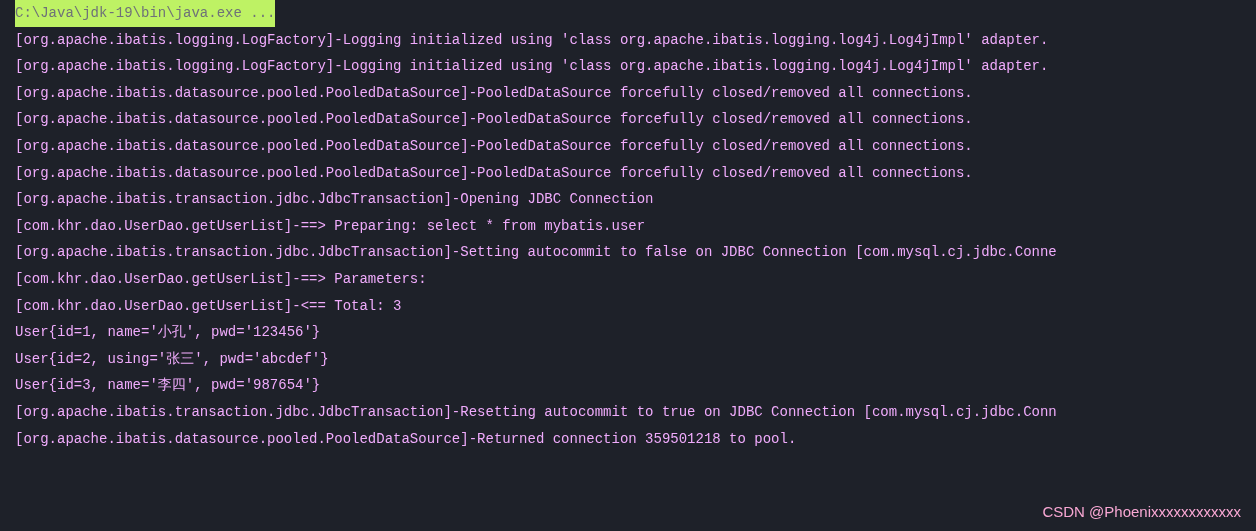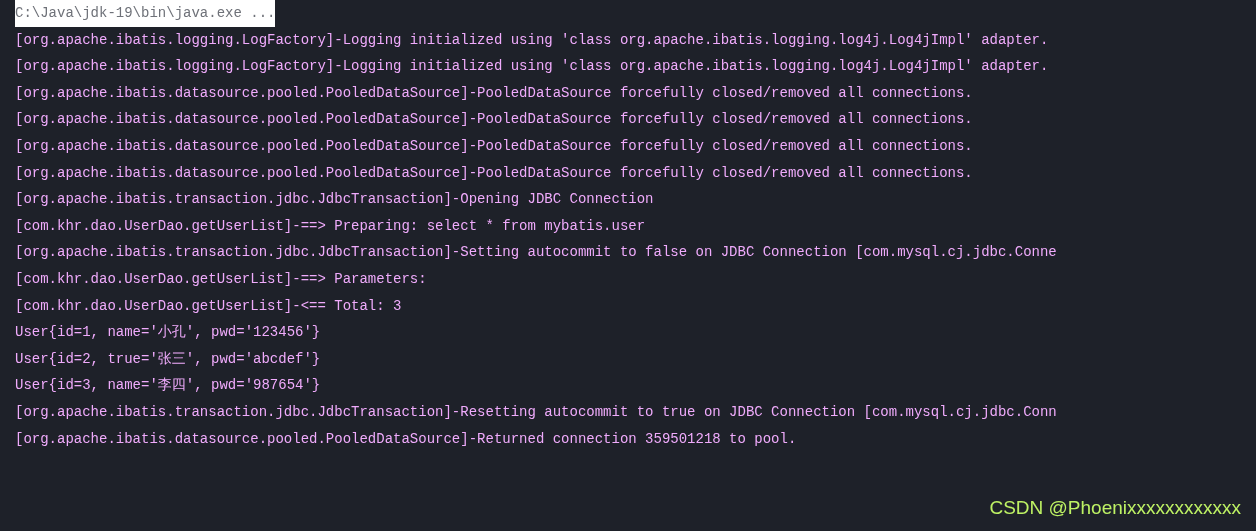--- a/index.html
+++ b/index.html
@@ -17,52 +17,52 @@
       width: 1256px;
       height: 531px;
       overflow: hidden;
       position: relative;
     }
     .console {
       padding: 0 15px;
     }
     .header-line {
       color: #6e7178;
-      background-color: #ffffff;
+      background-color: #bef264;
       display: inline-block;
     }
     .log-line {
       white-space: nowrap;
       color: #f0abfc;
     }
     .watermark {
       position: absolute;
       bottom: 5px;
       right: 15px;
-      color: #bef264;
-      font-size: 19px;
+      color: #f9a8d4;
+      font-size: 15px;
       font-family: Arial, sans-serif;
     }
   </style>
 </head>
 <body>
 
 <div class="console">
   <div class="header-line">C:\Java\jdk-19\bin\java.exe ...</div>
   <div class="log-line">[org.apache.ibatis.logging.LogFactory]-Logging initialized using 'class org.apache.ibatis.logging.log4j.Log4jImpl' adapter.</div>
   <div class="log-line">[org.apache.ibatis.logging.LogFactory]-Logging initialized using 'class org.apache.ibatis.logging.log4j.Log4jImpl' adapter.</div>
   <div class="log-line">[org.apache.ibatis.datasource.pooled.PooledDataSource]-PooledDataSource forcefully closed/removed all connections.</div>
   <div class="log-line">[org.apache.ibatis.datasource.pooled.PooledDataSource]-PooledDataSource forcefully closed/removed all connections.</div>
   <div class="log-line">[org.apache.ibatis.datasource.pooled.PooledDataSource]-PooledDataSource forcefully closed/removed all connections.</div>
   <div class="log-line">[org.apache.ibatis.datasource.pooled.PooledDataSource]-PooledDataSource forcefully closed/removed all connections.</div>
   <div class="log-line">[org.apache.ibatis.transaction.jdbc.JdbcTransaction]-Opening JDBC Connection</div>
   <div class="log-line">[com.khr.dao.UserDao.getUserList]-==&gt;  Preparing: select * from mybatis.user</div>
   <div class="log-line">[org.apache.ibatis.transaction.jdbc.JdbcTransaction]-Setting autocommit to false on JDBC Connection [com.mysql.cj.jdbc.Conne</div>
   <div class="log-line">[com.khr.dao.UserDao.getUserList]-==&gt; Parameters:</div>
   <div class="log-line">[com.khr.dao.UserDao.getUserList]-&lt;==      Total: 3</div>
   <div class="log-line">User{id=1, name='小孔', pwd='123456'}</div>
-  <div class="log-line">User{id=2, true='张三', pwd='abcdef'}</div>
+  <div class="log-line">User{id=2, using='张三', pwd='abcdef'}</div>
   <div class="log-line">User{id=3, name='李四', pwd='987654'}</div>
   <div class="log-line">[org.apache.ibatis.transaction.jdbc.JdbcTransaction]-Resetting autocommit to true on JDBC Connection [com.mysql.cj.jdbc.Conn</div>
   <div class="log-line">[org.apache.ibatis.datasource.pooled.PooledDataSource]-Returned connection 359501218 to pool.</div>
 </div>
 
 <div class="watermark">CSDN @Phoenixxxxxxxxxxxx</div>
 
 </body></html>

